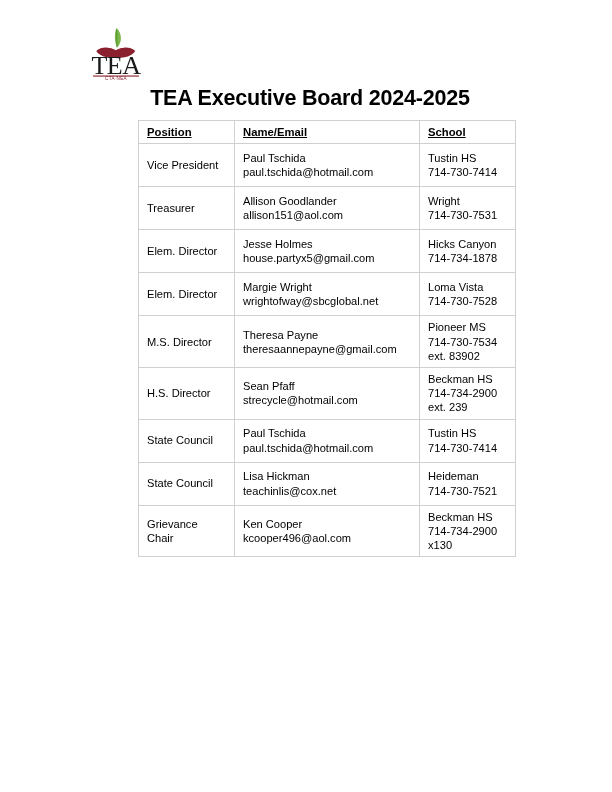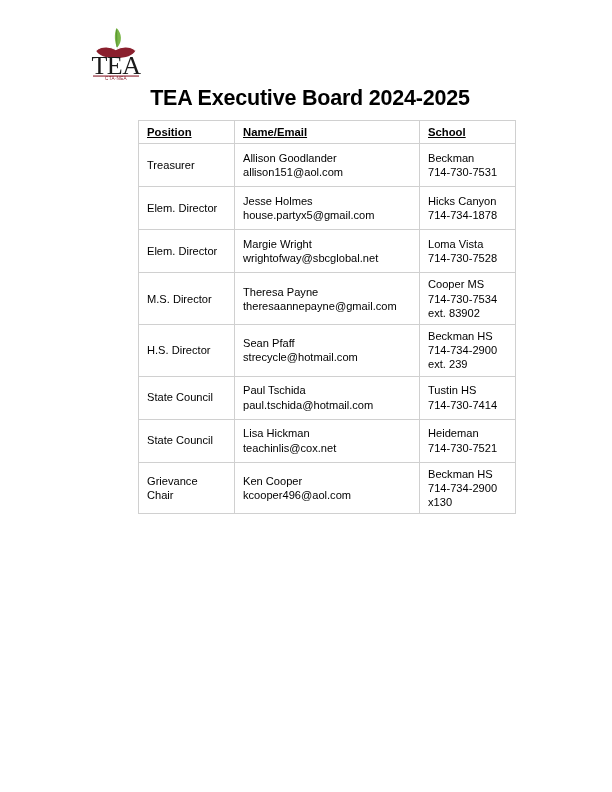--- a/index.html
+++ b/index.html
@@ -120,31 +120,48 @@
         <span class="hdr">Name/Email</span>
       </th>
       <th>
         <span class="hdr">School</span>
       </th>
     </tr>
   </thead>
   <tbody id="table-body">
       <tr>
         <td>
+          <div class="wrap-ok">Vice President</div>
+        </td>
+        <td>
+          <div class="cell-lines">
+            <div class="nm">Paul Tschida</div>
+            <div class="em">paul.tschida@hotmail.com</div>
+          </div>
+        </td>
+        <td>
+          <div class="cell-lines">
+            <div>Tustin HS</div>
+            <div>714-730-7414</div>
+          </div>
+        </td>
+      </tr>
+      <tr>
+        <td>
           <div class="wrap-ok">Treasurer</div>
         </td>
         <td>
           <div class="cell-lines">
             <div class="nm">Allison Goodlander</div>
             <div class="em">allison151@aol.com</div>
           </div>
         </td>
         <td>
           <div class="cell-lines">
-            <div>Beckman</div>
+            <div>Wright</div>
             <div>714-730-7531</div>
           </div>
         </td>
       </tr>
       <tr>
         <td>
           <div class="wrap-ok">Elem. Director</div>
         </td>
         <td>
           <div class="cell-lines">
@@ -181,21 +198,21 @@
           <div class="wrap-ok">M.S. Director</div>
         </td>
         <td>
           <div class="cell-lines">
             <div class="nm">Theresa Payne</div>
             <div class="em">theresaannepayne@gmail.com</div>
           </div>
         </td>
         <td>
           <div class="cell-lines">
-            <div>Cooper MS</div>
+            <div>Pioneer MS</div>
             <div>714-730-7534</div>
             <div>ext. 83902</div>
           </div>
         </td>
       </tr>
       <tr>
         <td>
           <div class="wrap-ok">H.S. Director</div>
         </td>
         <td>

